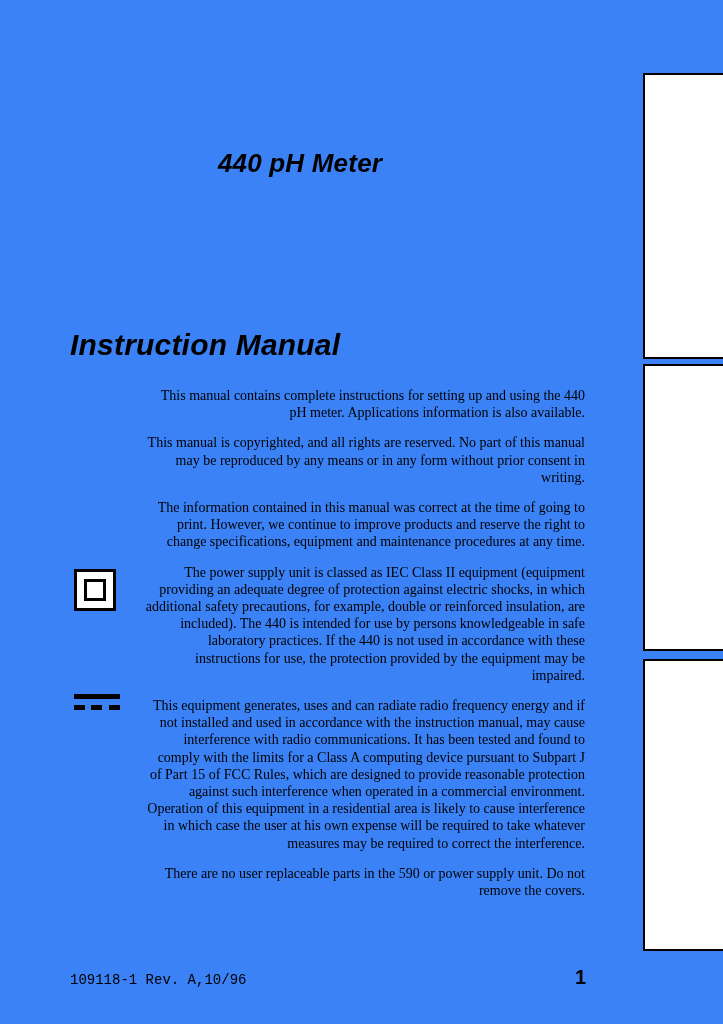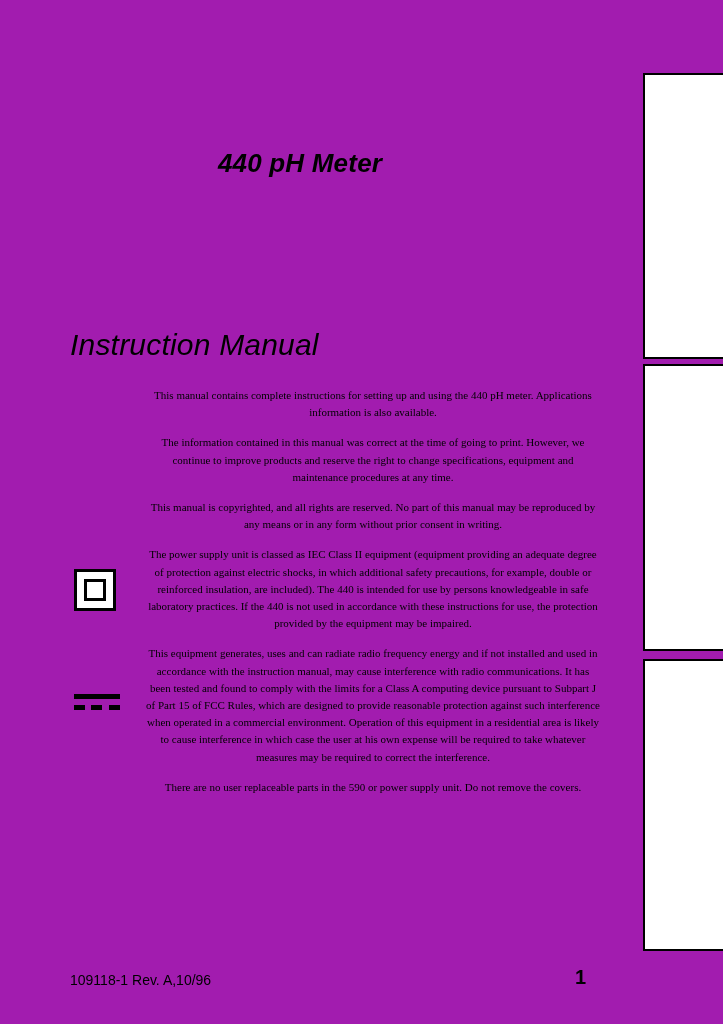--- a/index.html
+++ b/index.html
@@ -4,21 +4,21 @@
 <style>
   html, body {
     margin: 0;
     padding: 0;
     background: #ffffff;
   }
   .page {
     position: relative;
     width: 723px;
     height: 1024px;
-    background: #a21caf;
+    background: #3b82f6;
     overflow: hidden;
     font-family: "Liberation Serif", serif;
     color: #000000;
   }
 
   
   .tab-marker {
     position: absolute;
     left: 643px;
     right: 0;
@@ -43,39 +43,39 @@
     font-weight: bold;
     font-style: italic;
     font-size: 26px;
     letter-spacing: 0.2px;
   }
   .doc-subtitle {
     position: absolute;
     left: 70px;
     top: 328px;
     font-family: "Liberation Sans", sans-serif;
-    font-weight: normal;
+    font-weight: bold;
     font-style: italic;
     font-size: 30px;
     letter-spacing: 0.2px;
   }
 
   
   .body-col {
     position: absolute;
     left: 145px;
     top: 387px;
     width: 456px;
   }
   .para {
     font-family: "Liberation Serif", serif;
-    font-size: 11px;
+    font-size: 14px;
     line-height: 17.2px;
-    margin: 0 0 13px 0;
-    text-align: center;
+    margin: 0 16px 13px 0;
+    text-align: right;
   }
 
   
   .sym-class2 {
     position: absolute;
     left: 74px;
     top: 569px;
     width: 42px;
     height: 42px;
     box-sizing: border-box;
@@ -117,21 +117,21 @@
   }
   .sym-dc .d1 { left: 0px; }
   .sym-dc .d2 { left: 17px; }
   .sym-dc .d3 { left: 35px; }
 
   
   .footer-left {
     position: absolute;
     left: 70px;
     top: 972px;
-    font-family: Liberation Sans, sans-serif;
+    font-family: Liberation Mono, monospace;
     font-size: 14px;
   }
   .footer-page {
     position: absolute;
     left: 575px;
     top: 966px;
     font-family: "Liberation Sans", sans-serif;
     font-weight: bold;
     font-size: 20px;
   }
@@ -154,22 +154,22 @@
 
   <div class="sym-dc">
     <div class="bar"></div>
     <div class="dash d1"></div>
     <div class="dash d2"></div>
     <div class="dash d3"></div>
   </div>
 
   <div class="body-col">
     <p class="para">This manual contains complete instructions for setting up and using the 440 pH meter. Applications information is also available.</p>
+    <p class="para">This manual is copyrighted, and all rights are reserved. No part of this manual may be reproduced by any means or in any form without prior consent in writing.</p>
     <p class="para">The information contained in this manual was correct at the time of going to print. However, we continue to improve products and reserve the right to change specifications, equipment and maintenance procedures at any time.</p>
-    <p class="para">This manual is copyrighted, and all rights are reserved. No part of this manual may be reproduced by any means or in any form without prior consent in writing.</p>
     <p class="para">The power supply unit is classed as IEC Class II equipment (equipment providing an adequate degree of protection against electric shocks, in which additional safety precautions, for example, double or reinforced insulation, are included). The 440 is intended for use by persons knowledgeable in safe laboratory practices. If the 440 is not used in accordance with these instructions for use, the protection provided by the equipment may be impaired.</p>
     <p class="para">This equipment generates, uses and can radiate radio frequency energy and if not installed and used in accordance with the instruction manual, may cause interference with radio communications. It has been tested and found to comply with the limits for a Class A computing device pursuant to Subpart J of Part 15 of FCC Rules, which are designed to provide reasonable protection against such interference when operated in a commercial environment. Operation of this equipment in a residential area is likely to cause interference in which case the user at his own expense will be required to take whatever measures may be required to correct the interference.</p>
     <p class="para">There are no user replaceable parts in the 590 or power supply unit. Do not remove the covers.</p>
   </div>
 
   <div class="footer-left">109118-1 Rev. A,10/96</div>
   <div class="footer-page">1</div>
 
 </div>
 

